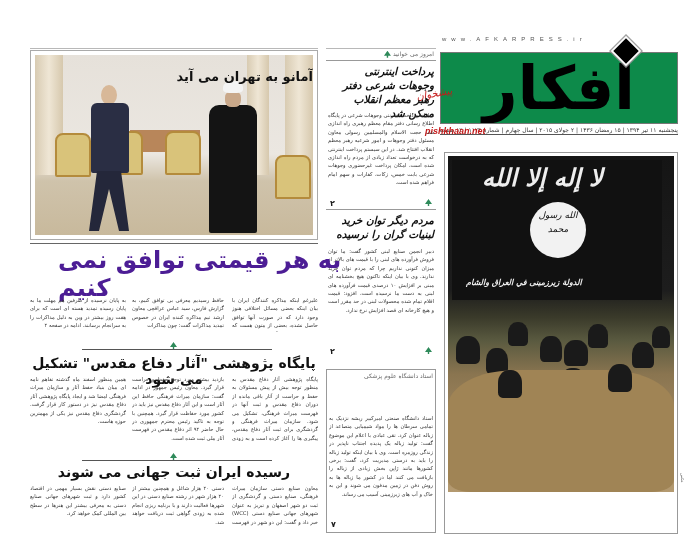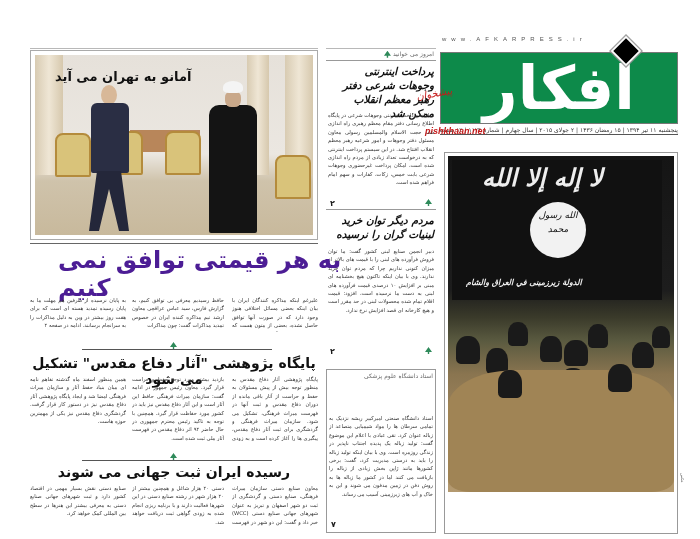--- a/index.html
+++ b/index.html
@@ -5,21 +5,21 @@
   * { box-sizing: border-box; margin: 0; padding: 0; }
   html, body { width: 700px; height: 539px; background: #ffffff; overflow: hidden; }
   body { position: relative; font-family: "DejaVu Sans", sans-serif; color: #1a1a1a; }
 
   .hline { position: absolute; height: 1px; background: #b8b8b8; }
 
   
   #site-url { position: absolute; left: 442px; top: 36px; font-size: 6px; letter-spacing: 5px; color: #555; font-family: "Liberation Sans", sans-serif; }
   #diamond { position: absolute; left: 615px; top: 40px; width: 22px; height: 22px; background: #000; transform: rotate(45deg); border: 2px solid #fff; outline: 1px solid #999; }
   #masthead { position: absolute; left: 440px; top: 52px; width: 238px; height: 72px; background: #0d8a4a; border: 1px solid #777; overflow: hidden; }
-  #masthead-logo { position: absolute; left: 0; right: 0; top: 0; bottom: 0; display: flex; align-items: center; justify-content: center; color: #ffffff; font-size: 60px; font-weight: bold; font-family: "DejaVu Sans", sans-serif; letter-spacing: -4px; direction: rtl; border-radius: 17px; }
+  #masthead-logo { position: absolute; left: 0; right: 0; top: 0; bottom: 0; display: flex; align-items: center; justify-content: center; color: #000000; font-size: 60px; font-weight: bold; font-family: "DejaVu Sans", sans-serif; letter-spacing: -4px; direction: rtl; border-radius: 17px; }
   #dateline { position: absolute; left: 440px; top: 126px; width: 238px; font-size: 6px; color: #333; direction: rtl; white-space: nowrap; overflow: hidden; border-bottom: 1px solid #555; padding-bottom: 1px; }
   #watermark { position: absolute; left: 416px; top: 88px; color: #c51a1a; font-size: 10px; font-style: italic; font-family: "DejaVu Serif", serif; transform: rotate(-10deg); }
   #watermark-url { position: absolute; left: 425px; top: 126px; color: #c51a1a; font-size: 9px; font-weight: bold; font-style: italic; font-family: "Liberation Sans", sans-serif; }
 
   
   #isis-photo-box { position: absolute; left: 444px; top: 152px; width: 234px; height: 382px; border: 1px solid #999; background: #fff; }
   #isis-photo { position: absolute; left: 3px; top: 3px; width: 226px; height: 336px; background: linear-gradient(180deg, #151515 0%, #1d1d1d 40%, #3a3a2a 48%, #5a5a40 55%, #8a7550 65%, #a08660 80%, #b49a70 100%); overflow: hidden; }
   #flag { position: absolute; left: 4px; top: 4px; width: 210px; height: 140px; background: #111; font-style: italic; }
   #flag-top-text { position: absolute; left: 30px; top: 4px; color: #eee; font-size: 24px; font-weight: bold; direction: rtl; }
   #flag-seal { position: absolute; left: 78px; top: 42px; width: 56px; height: 56px; border-radius: 50%; background: #f2f2f2; color: #111; font-size: 9px; text-align: center; line-height: 14px; padding-top: 6px; direction: rtl; }
@@ -47,21 +47,21 @@
   .chair { position: absolute; width: 36px; height: 44px; background: #d9c37a; border: 2px solid #b48b3c; border-radius: 8px 8px 2px 2px; }
   #sideboard { position: absolute; left: 95px; top: 75px; width: 70px; height: 22px; background: #b8865a; }
   #man-left { position: absolute; left: 50px; top: 30px; width: 48px; height: 148px; }
   #man-left-head { position: absolute; left: 16px; top: 0; width: 16px; height: 20px; border-radius: 50%; background: #d8b898; }
   #man-left-body { position: absolute; left: 6px; top: 18px; width: 38px; height: 70px; background: #2a2e44; border-radius: 6px 6px 2px 2px; }
   #man-left-legs { position: absolute; left: 4px; top: 86px; width: 40px; height: 60px; background: #24273a; clip-path: polygon(20% 0, 80% 0, 100% 100%, 75% 100%, 50% 30%, 25% 100%, 0 100%); }
   #man-right { position: absolute; left: 172px; top: 26px; width: 50px; height: 154px; }
   #man-right-turban { position: absolute; left: 16px; top: 0; width: 20px; height: 12px; border-radius: 50% 50% 30% 30%; background: #f4f4f4; }
   #man-right-face { position: absolute; left: 18px; top: 10px; width: 16px; height: 16px; border-radius: 40%; background: #c9a88a; }
   #man-right-robe { position: absolute; left: 2px; top: 24px; width: 48px; height: 128px; background: #141414; border-radius: 10px 10px 2px 2px; }
-  #photo-headline { position: absolute; left: 0; right: 0; top: 14px; text-align: left; font-size: 13px; font-weight: bold; direction: rtl; color: #111; padding-left: 20px; }
+  #photo-headline { position: absolute; left: 0; right: 0; top: 14px; text-align: right; font-size: 13px; font-weight: bold; direction: rtl; color: #111; padding-left: 20px; }
 
   #main-headline { position: absolute; left: 30px; top: 246px; width: 288px; text-align: left; font-size: 24px; font-weight: bold; direction: rtl; color: #4c1d95; letter-spacing: -1px; font-family: "DejaVu Sans", sans-serif; margin-left: 28px; }
   .body-col { position: absolute; font-size: 5.2px; line-height: 8.4px; direction: rtl; text-align: justify; color: #333; overflow: hidden; }
   .center-sep { position: absolute; height: 1px; background: #555; }
   .center-tree { position: absolute; }
   .sub-headline { position: absolute; left: 30px; width: 288px; text-align: center; font-size: 14px; font-weight: bold; direction: rtl; color: #111; }
 </style>
 </head>
 <body>
 

